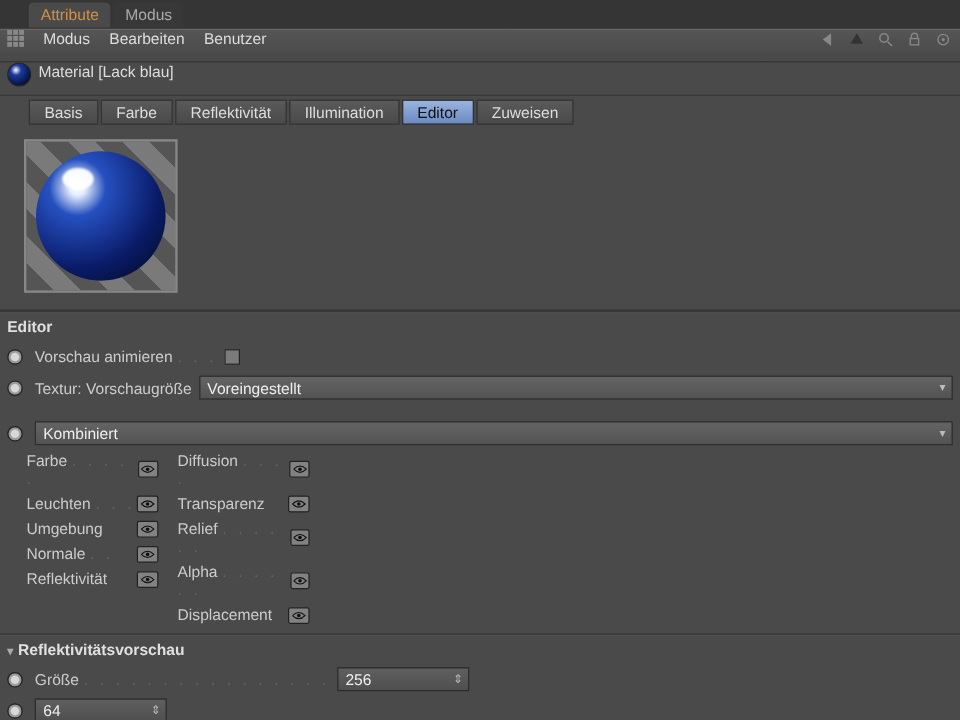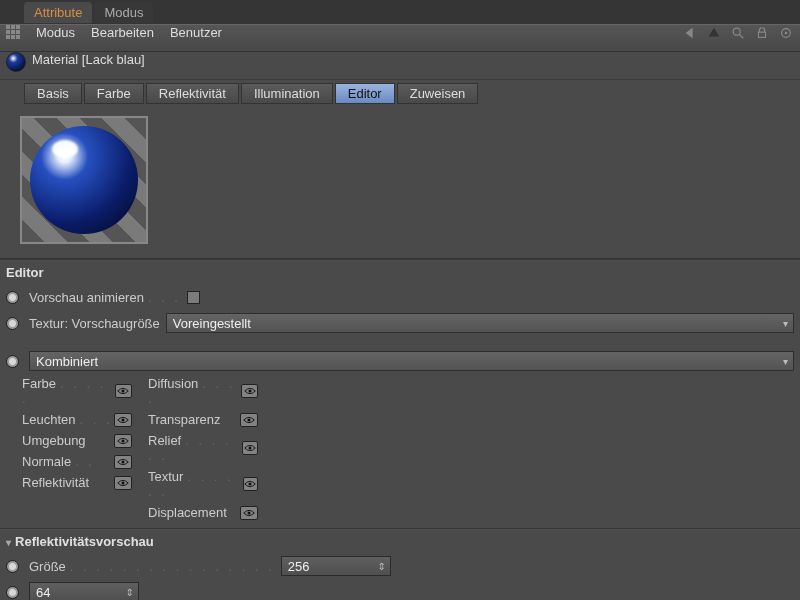--- a/index.html
+++ b/index.html
@@ -227,21 +227,21 @@
     <div class="chan-item">
         <span class="nm"><span>Relief</span><span class="dots">. . . . . .</span></span>
         <span class="eye">
           <svg viewBox="0 0 16 10">
             <path d="M1 5 Q8 -2 15 5 Q8 12 1 5" fill="none" stroke="#111" stroke-width="1.2"></path>
             <circle cx="8" cy="5" r="2" fill="#111"></circle>
           </svg>
         </span>
       </div>
     <div class="chan-item">
-        <span class="nm"><span>Textur</span><span class="dots">. . . . . .</span></span>
+        <span class="nm"><span>Alpha</span><span class="dots">. . . . . .</span></span>
         <span class="eye">
           <svg viewBox="0 0 16 10">
             <path d="M1 5 Q8 -2 15 5 Q8 12 1 5" fill="none" stroke="#111" stroke-width="1.2"></path>
             <circle cx="8" cy="5" r="2" fill="#111"></circle>
           </svg>
         </span>
       </div>
     <div class="chan-item">
         <span class="nm"><span>Displacement</span></span>
         <span class="eye">

